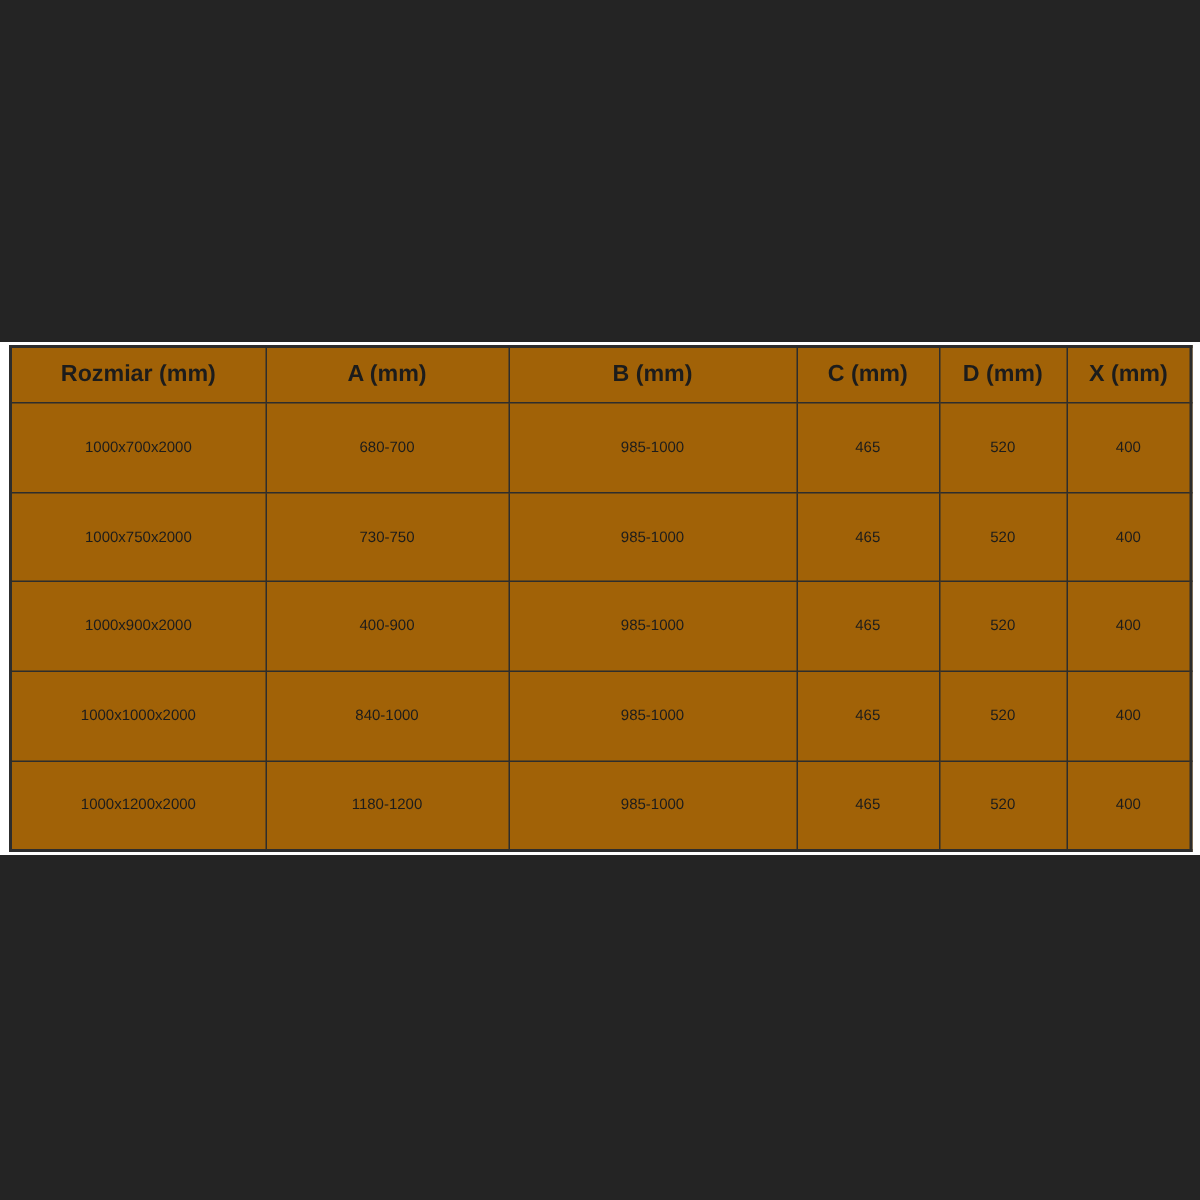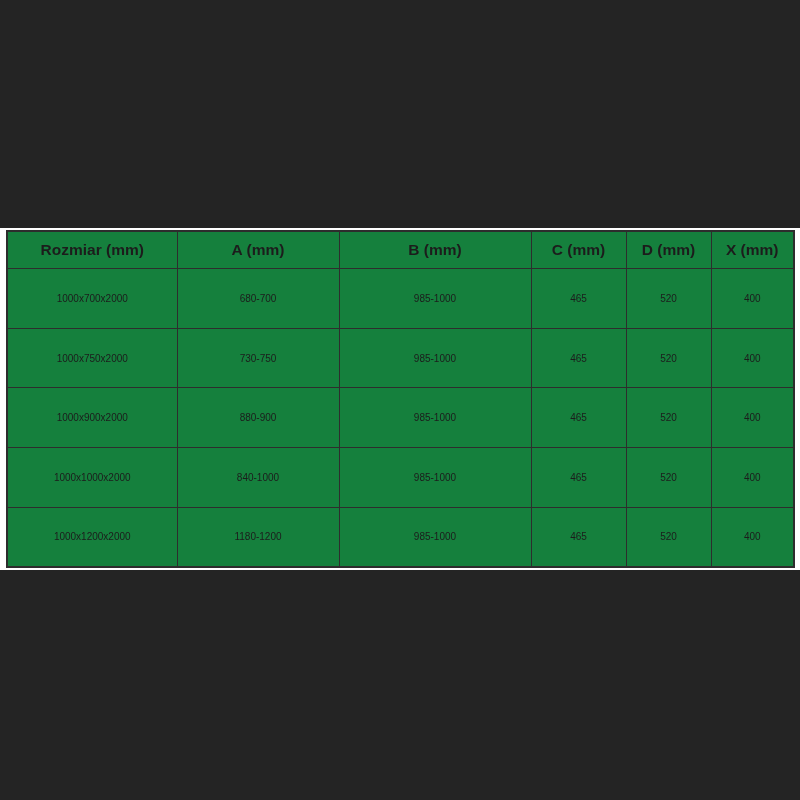--- a/index.html
+++ b/index.html
@@ -17,21 +17,21 @@
     background: #ffffff;
   }
 
   table.spec-table {
     position: absolute;
     left: 6px; top: 2px;
     width: 787px; height: 338px;
     border-collapse: collapse;
     table-layout: fixed;
     border: 2px solid #2d2d2d;
-    background: #15803d;
+    background: #a16207;
   }
   table.spec-table col.c0 { width: 170px; }
   table.spec-table col.c1 { width: 162px; }
   table.spec-table col.c2 { width: 192px; }
   table.spec-table col.c3 { width: 95px; }
   table.spec-table col.c4 { width: 85px; }
   table.spec-table col.c5 { width: 83px; }
 
   table.spec-table th,
   table.spec-table td {
@@ -86,21 +86,21 @@
         <tr>
           <td>1000x750x2000</td>
           <td>730-750</td>
           <td>985-1000</td>
           <td>465</td>
           <td>520</td>
           <td>400</td>
         </tr>
         <tr>
           <td>1000x900x2000</td>
-          <td>880-900</td>
+          <td>400-900</td>
           <td>985-1000</td>
           <td>465</td>
           <td>520</td>
           <td>400</td>
         </tr>
         <tr>
           <td>1000x1000x2000</td>
           <td>840-1000</td>
           <td>985-1000</td>
           <td>465</td>

